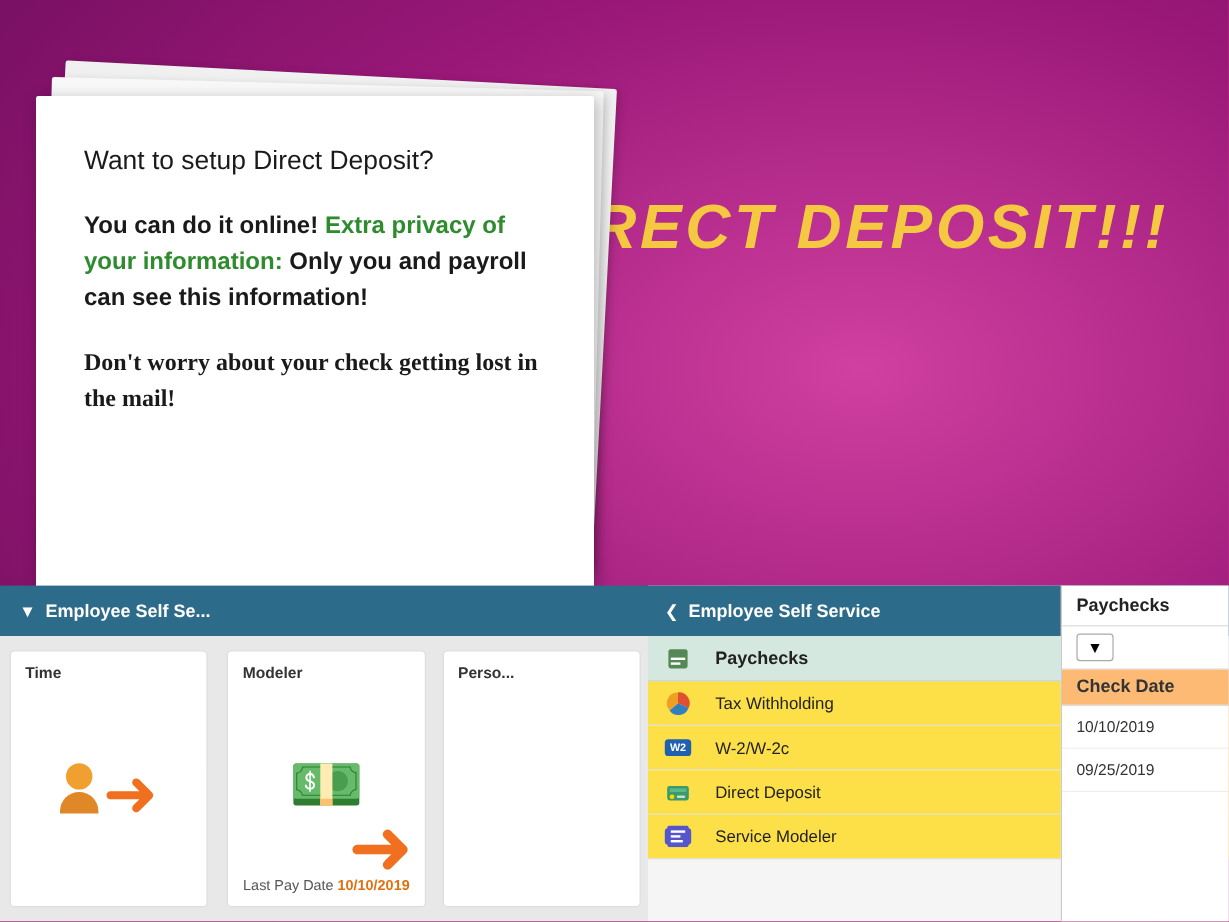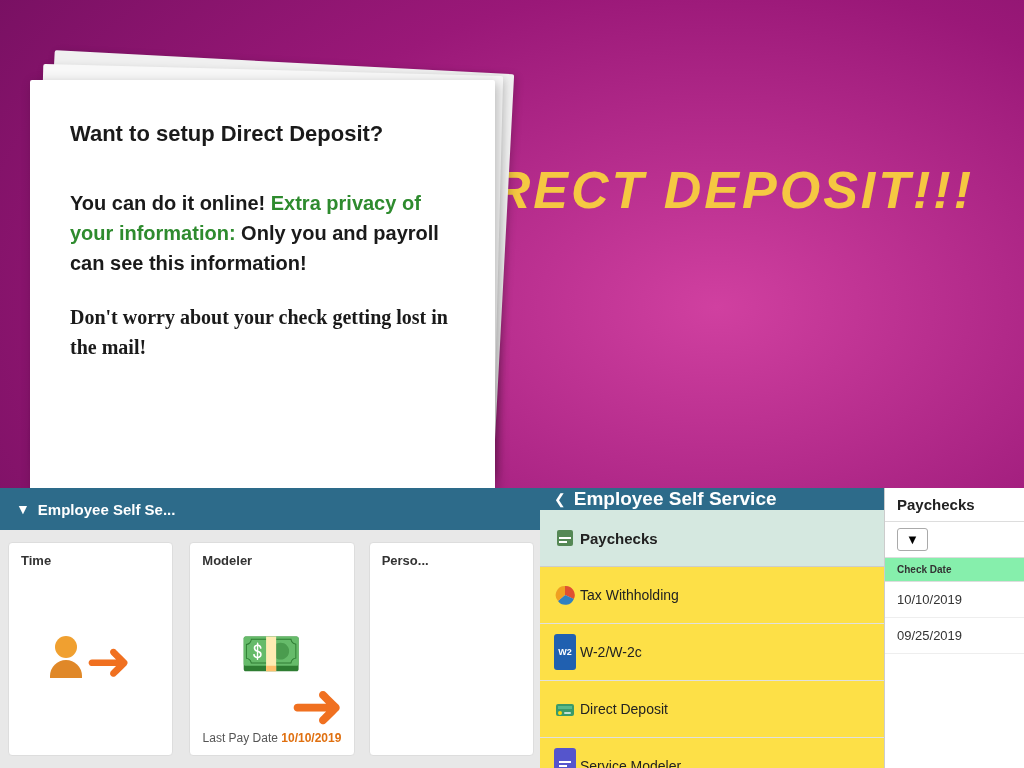--- a/index.html
+++ b/index.html
@@ -60,23 +60,23 @@
       width: 465px;
       height: 410px;
       background: #ffffff;
       border-radius: 2px;
       box-shadow: 3px 3px 12px rgba(0,0,0,0.25);
       padding: 40px 40px 30px 40px;
     }
 
     .paper-main h2 {
       font-size: 22px;
-      font-weight: bold;
+      font-weight: normal;
       color: #1a1a1a;
-      margin-bottom: 39px;
+      margin-bottom: 24px;
       line-height: 1.3;
     }
 
     .paper-main p {
       font-size: 20px;
       font-weight: bold;
       color: #1a1a1a;
       line-height: 1.5;
       margin-bottom: 24px;
     }
@@ -224,21 +224,21 @@
     }
 
     .ess-chevron {
       color: #fff;
       font-size: 14px;
       margin-right: 8px;
     }
 
     .ess-header-label {
       color: #fff;
-      font-size: 19px;
+      font-size: 15px;
       font-weight: 600;
     }
 
     
     .menu-section {
       background: #d5e8e0;
       padding: 10px 14px;
       border-bottom: 1px solid #ccc;
       display: flex;
       align-items: center;
@@ -254,22 +254,22 @@
       padding: 10px 14px;
       border-bottom: 1px solid #e0e0e0;
       display: flex;
       align-items: center;
       background: #fde047;
       cursor: pointer;
     }
 
     .menu-item-icon {
       width: 22px;
-      height: 36px;
-      margin-right: 4px;
+      height: 14px;
+      margin-right: 20px;
       border-radius: 3px;
       display: flex;
       align-items: center;
       justify-content: center;
       font-size: 13px;
       text-align: center;
     }
 
     .menu-item-label {
       font-size: 14px;
@@ -337,25 +337,25 @@
       background: #fff;
       border: 1px solid #aaa;
       border-radius: 3px;
       padding: 3px 8px;
       cursor: pointer;
       font-size: 13px;
     }
 
     .col-header {
       padding: 6px 12px;
-      font-size: 10px;
+      font-size: 15px;
       font-weight: bold;
       color: #333;
       border-bottom: 1px solid #ddd;
-      background: #86efac;
+      background: #fdba74;
     }
 
     .date-row {
       padding: 10px 12px;
       font-size: 13px;
       color: #333;
       border-bottom: 1px solid #eee;
     }
 
     

